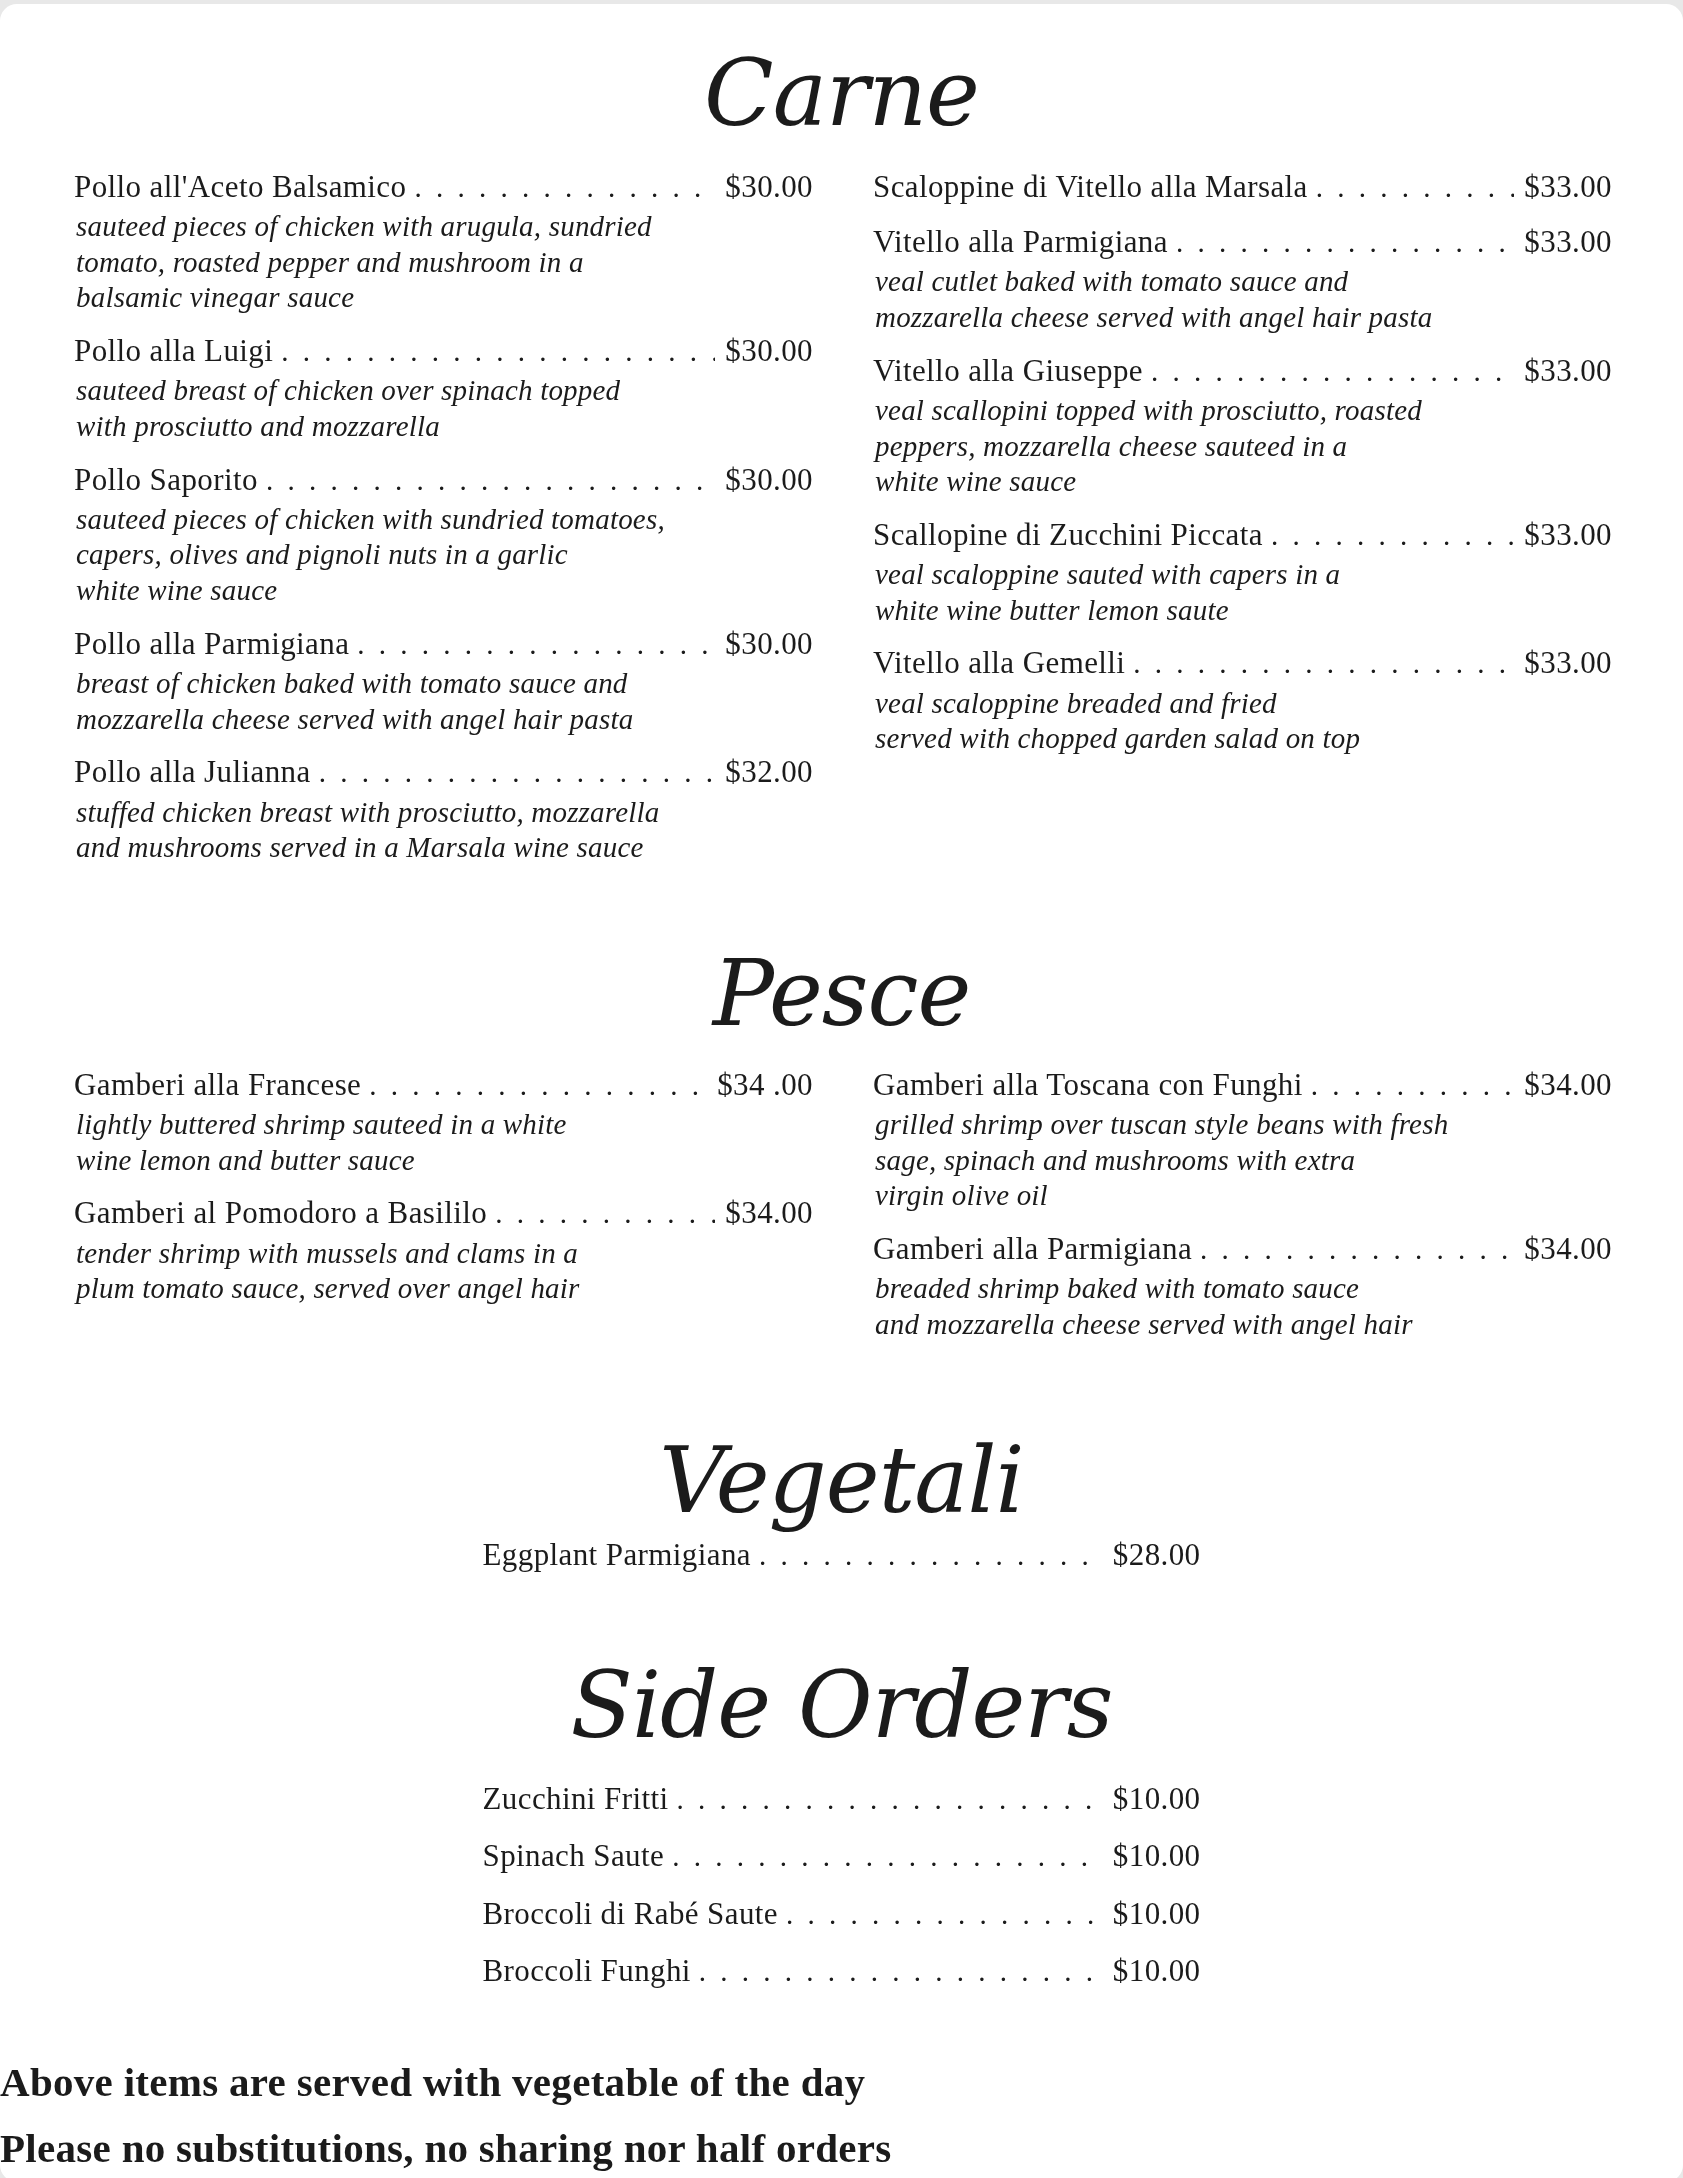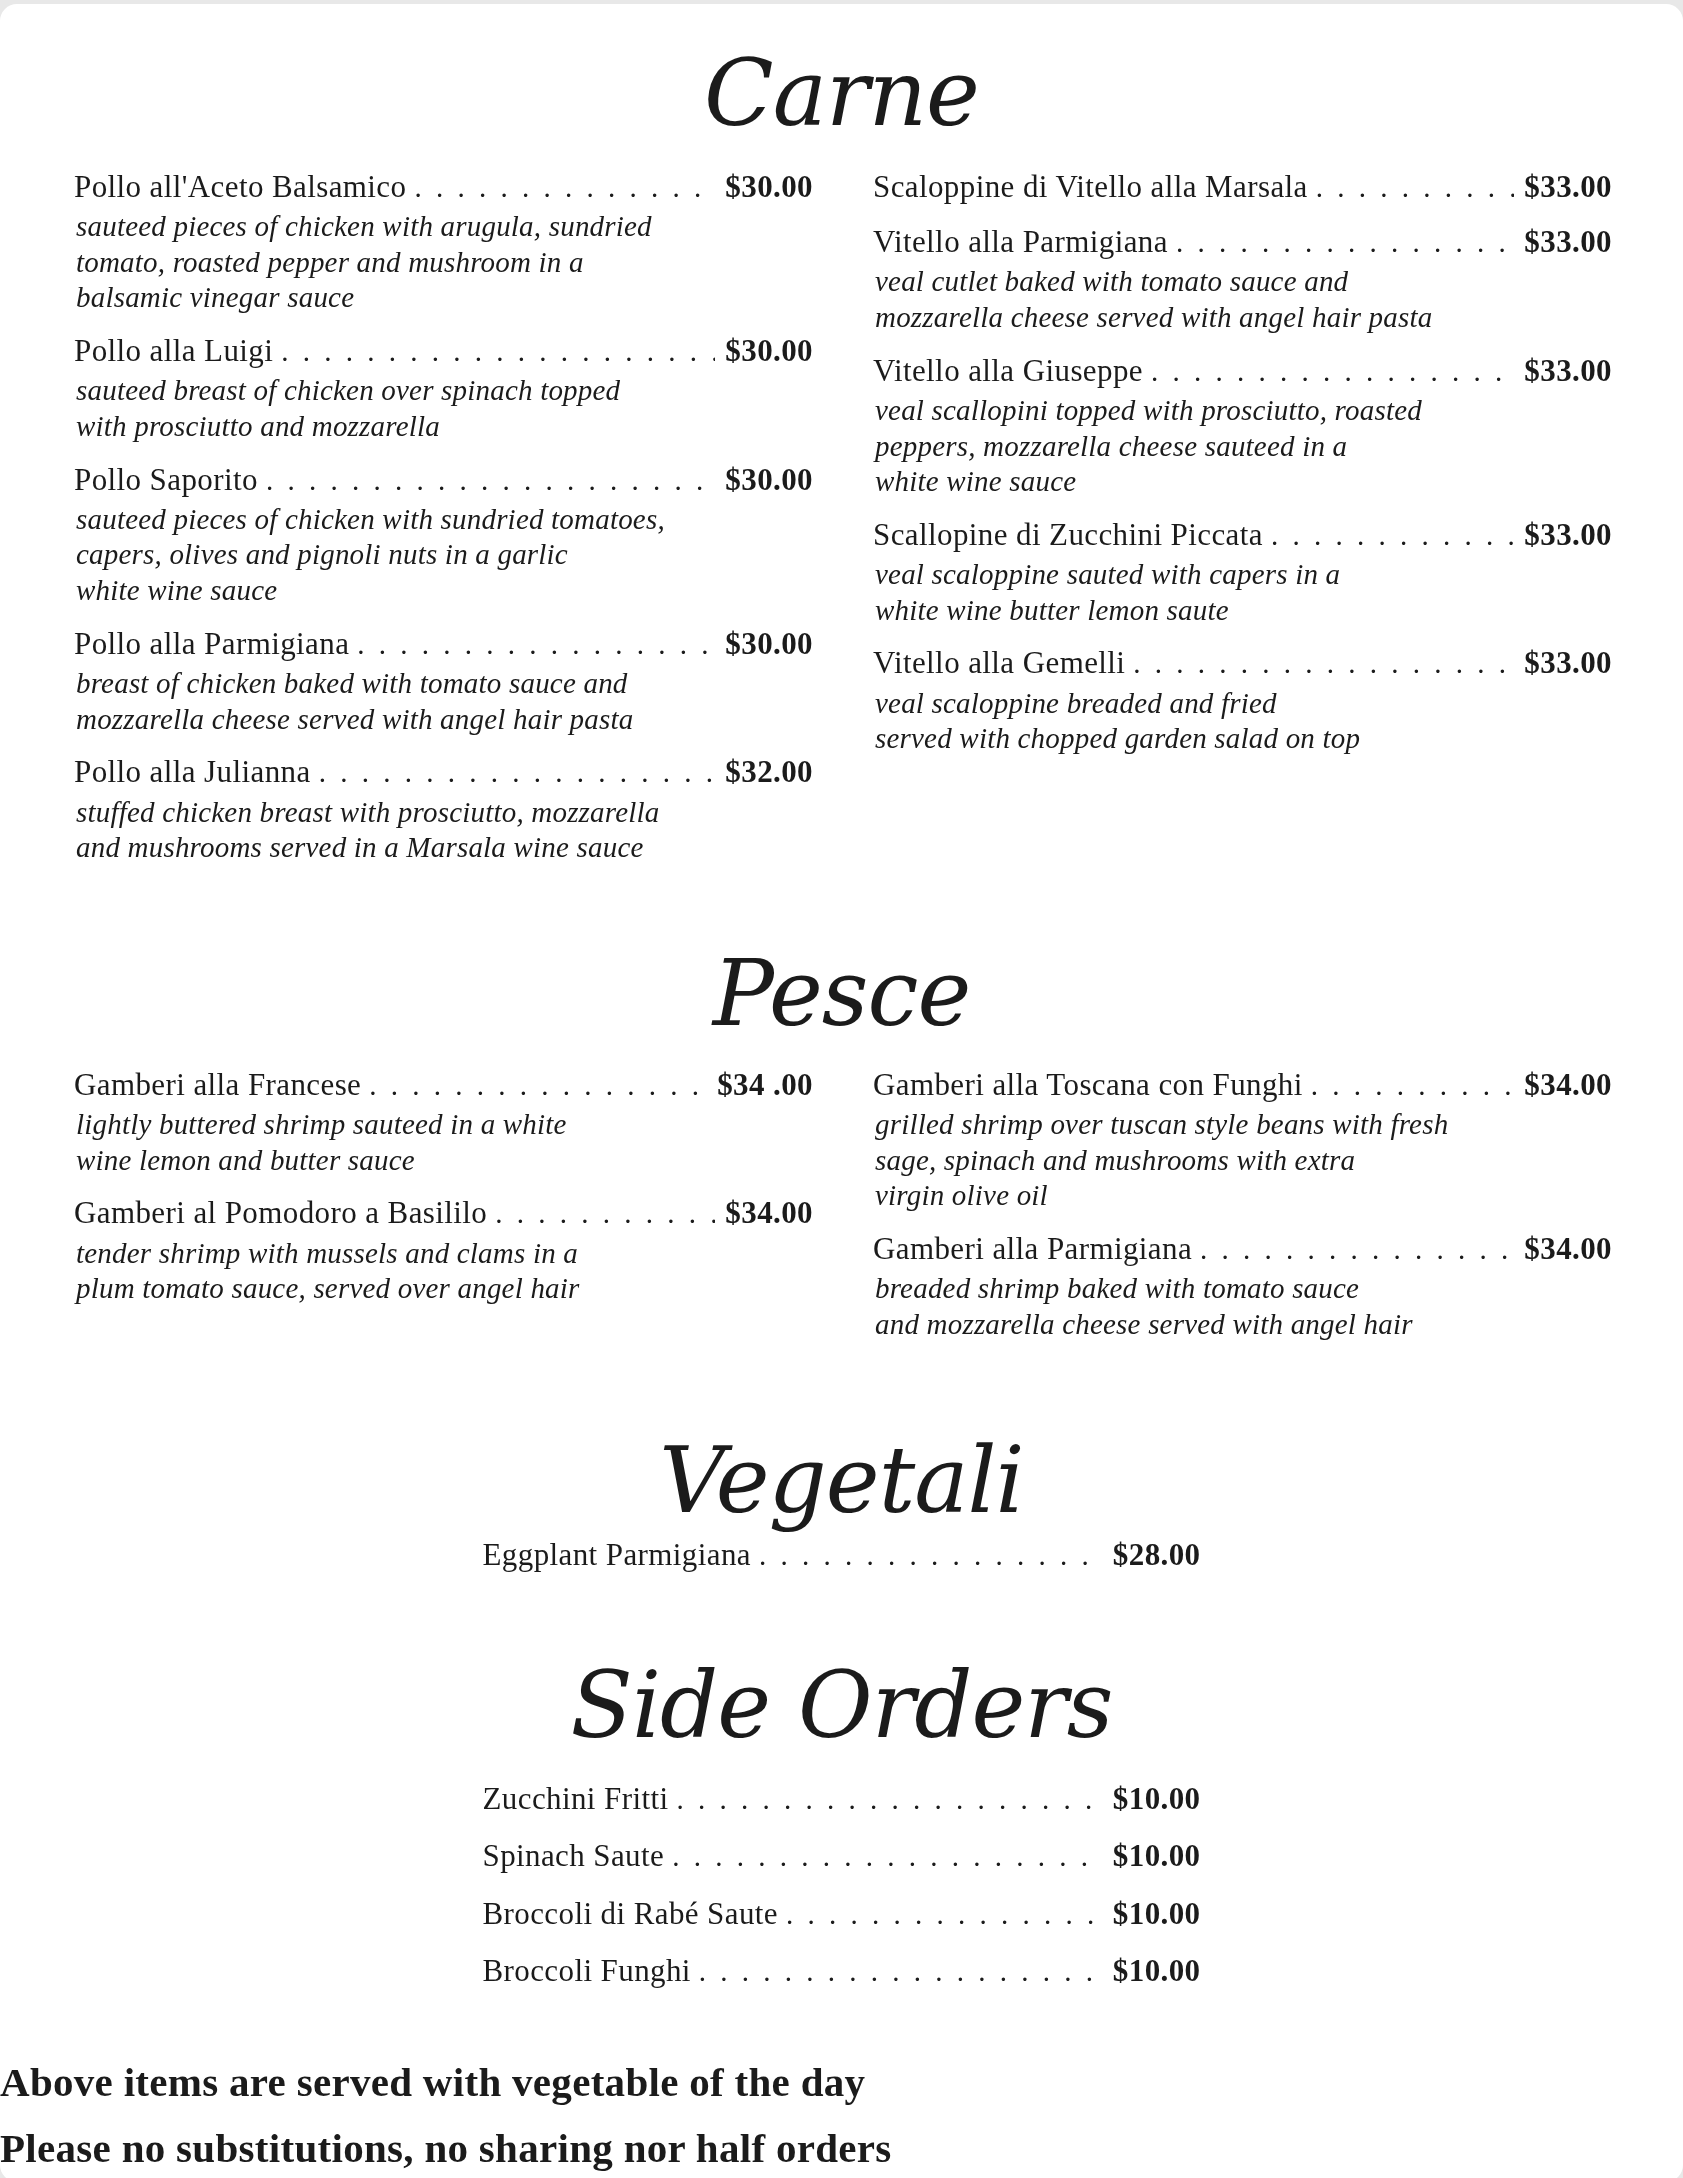--- a/index.html
+++ b/index.html
@@ -45,21 +45,21 @@
   .item { margin-bottom:15px; }
   .center-list .item { margin-bottom:17px; }
 
   .row {
     display:flex;
     align-items:baseline;
     font-size:31px;
     line-height:1.3;
   }
   .name  { white-space:nowrap; letter-spacing:0.4px; }
-  .price { white-space:nowrap; letter-spacing:0.4px;font-weight:bold; }
+  .price { white-space:nowrap; letter-spacing:0.4px; }
   .leader {
     flex:1 1 auto;
     overflow:hidden;
     white-space:nowrap;
     margin:0 10px 0 8px;
     font-size:29px;
     letter-spacing:3.5px;
   }
   .leader::before {
     content:". . . . . . . . . . . . . . . . . . . . . . . . . . . . . . . . . . . . . . . . . . . . . . . . . . . . . . . . . . . . . . . . . . . . . . . . . . . .";

